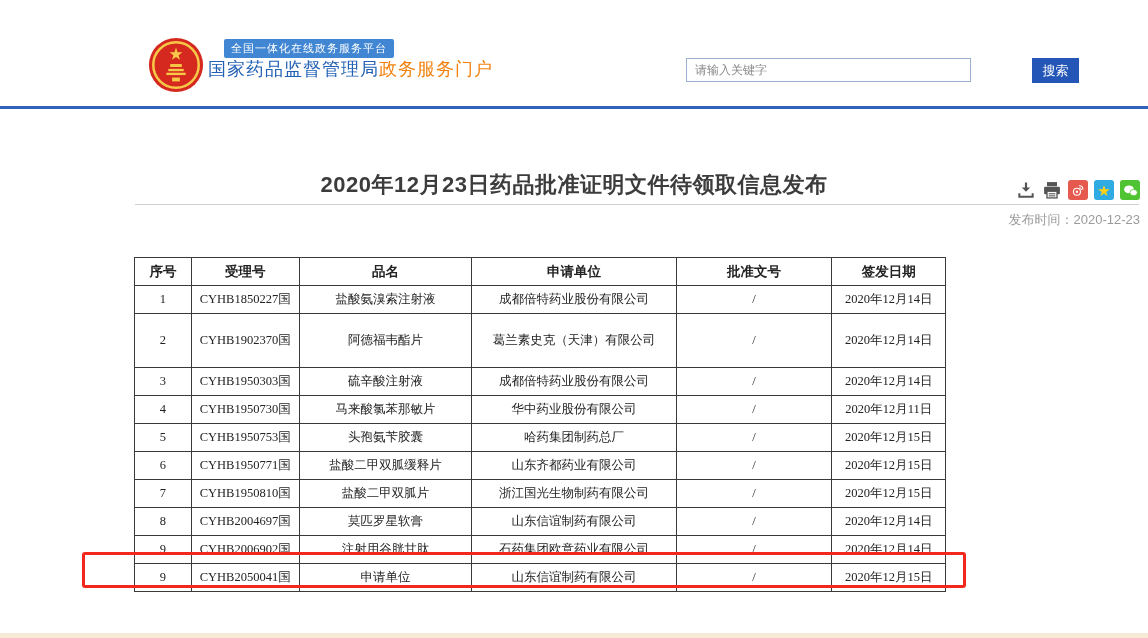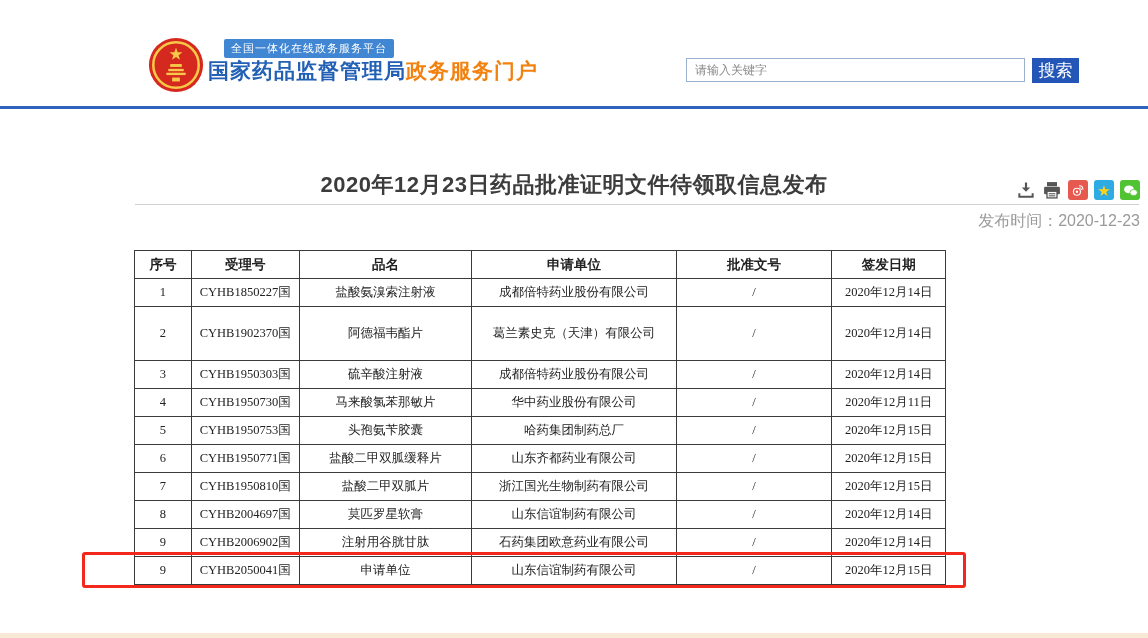--- a/index.html
+++ b/index.html
@@ -4,48 +4,48 @@
 <style>
   * { margin:0; padding:0; box-sizing:border-box; }
   html,body { width:1148px; height:638px; overflow:hidden; background:#fff;
               font-family:"Liberation Sans", sans-serif; }
   .page { position:relative; width:1148px; height:638px; background:#fff; overflow:hidden; }
 
   
   .emblem { position:absolute; left:147px; top:36px; width:58px; height:58px; }
   .badge { position:absolute; left:224px; top:39px; background:#4186d2; color:#fff;
            font-size:11px; padding:2px 7px; border-radius:2px; letter-spacing:1px; }
-  .site-title { position:absolute; left:208px; top:57px; font-size:21px; font-weight:bold;
+  .site-title { position:absolute; left:208px; top:57px; font-size:18px; font-weight:normal;
                 letter-spacing:1px; white-space:nowrap; }
   .site-title .blue { color:#2160b4; }
   .site-title .orange { color:#f28210; }
-  .search-input { position:absolute; left:686px; top:58px; width:339px; height:24px;
+  .search-input { position:absolute; left:686px; top:58px; width:285px; height:24px;
                   border:1px solid #9ab0cf; font-size:12px; padding:8px 8px; color:#333; outline:none; }
   .search-input::placeholder { color:#8a8a8a; }
   .search-btn { position:absolute; left:1032px; top:58px; width:47px; height:25px;
-                background:#2456b8; color:#fff; border:none; font-size:17px; cursor:pointer; }
+                background:#2456b8; color:#fff; border:none; font-size:13px; cursor:pointer; }
   .blue-line { position:absolute; left:0; top:106px; width:1148px; height:3px; background:#2f63be; }
 
   
   .article-title { position:absolute; left:0; top:134px; width:1148px; text-align:center;
                    font-size:22px; font-weight:600; color:#3c3c3c; letter-spacing:0.5px;margin-top:36px; }
   .toolbar { position:absolute; top:180px; right:8px; display:flex; align-items:center; gap:6px; }
   .tool-icon { width:20px; height:20px; display:inline-block; cursor:pointer; }
   .share-box { width:20px; height:20px; border-radius:3px; display:flex; align-items:center;
                justify-content:center; cursor:pointer; }
   .weibo { background:#e6594e; }
   .qzone { background:#2dabe2; color:#ffd11a; font-size:15px; line-height:1; }
   .wechat { background:#50c332; }
   .head-rule { position:absolute; left:135px; top:204px; width:1004px; height:1px; background:#d0d0d0; }
-  .publish-time { position:absolute; top:211px; right:8px; font-size:16px; color:#9a9a9a; }
+  .publish-time { position:absolute; top:211px; right:8px; font-size:13px; color:#9a9a9a; }
 
   
   .table-wrap { position:absolute; left:134px; top:250px; width:812px; }
   table { border-collapse:collapse; width:812px; table-layout:fixed;
-          font-family:"Liberation Serif", serif; }
+          font-family:"Liberation Serif", serif;margin-top:7px; }
   th, td { border:1px solid #3a3a3a; text-align:center; vertical-align:middle;
            color:#222; padding:2px 6px; }
   th { height:28px; font-size:13.5px; font-weight:bold; }
   td { height:28px; font-size:12.5px; }
   tr.tall td { height:54px; }
   col.c-seq  { width:7%; }
   col.c-acc  { width:13.3%; }
   col.c-prod { width:21.3%; }
   col.c-app  { width:25.2%; }
   col.c-appr { width:19.2%; }

